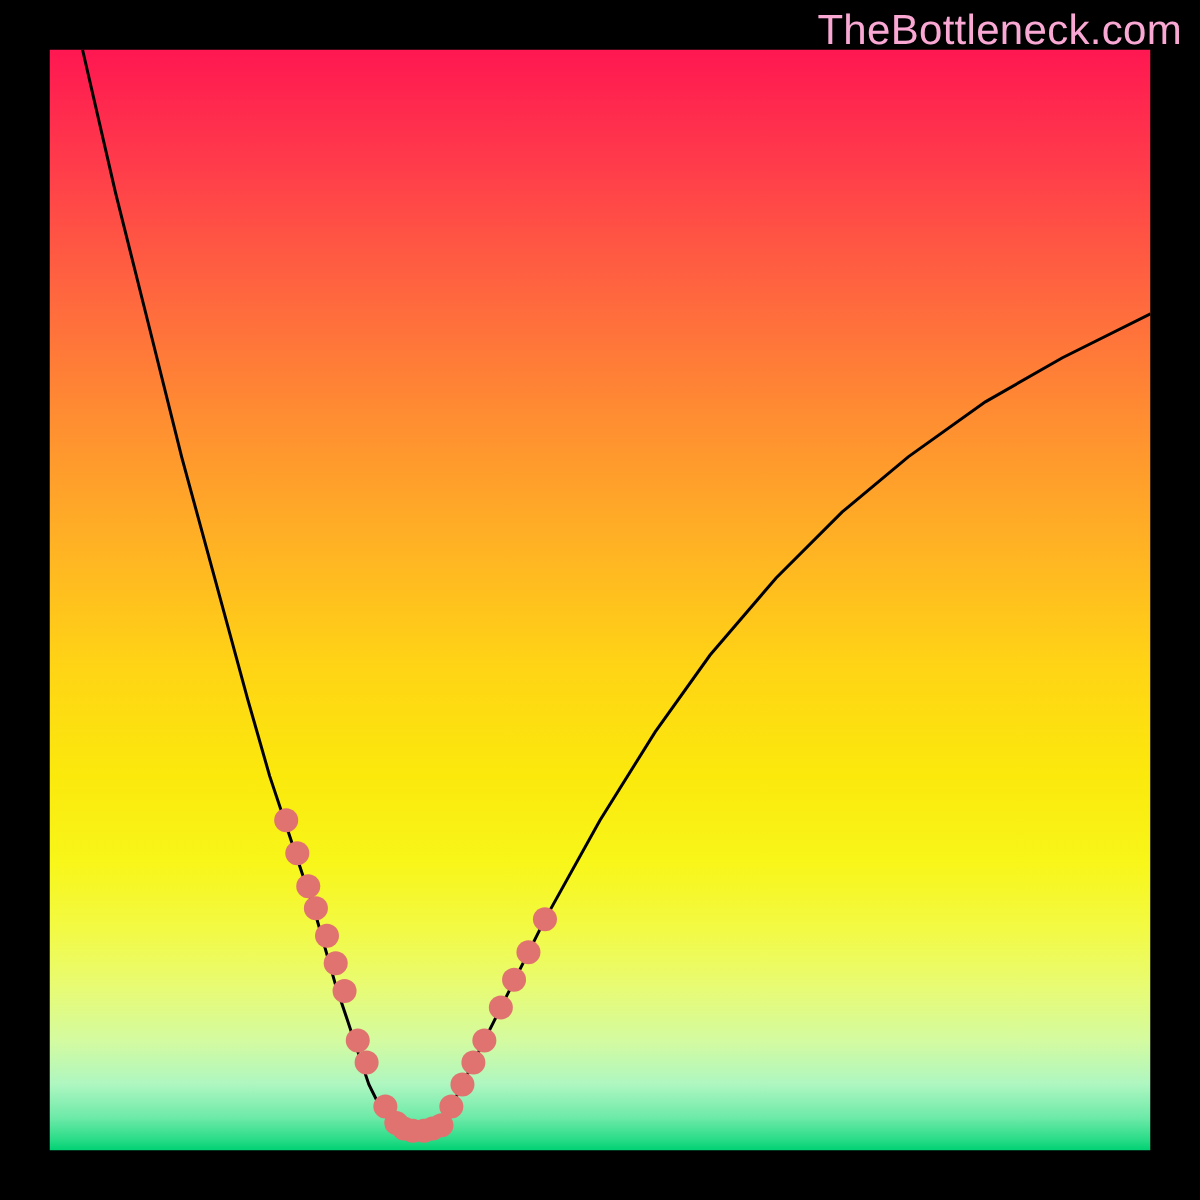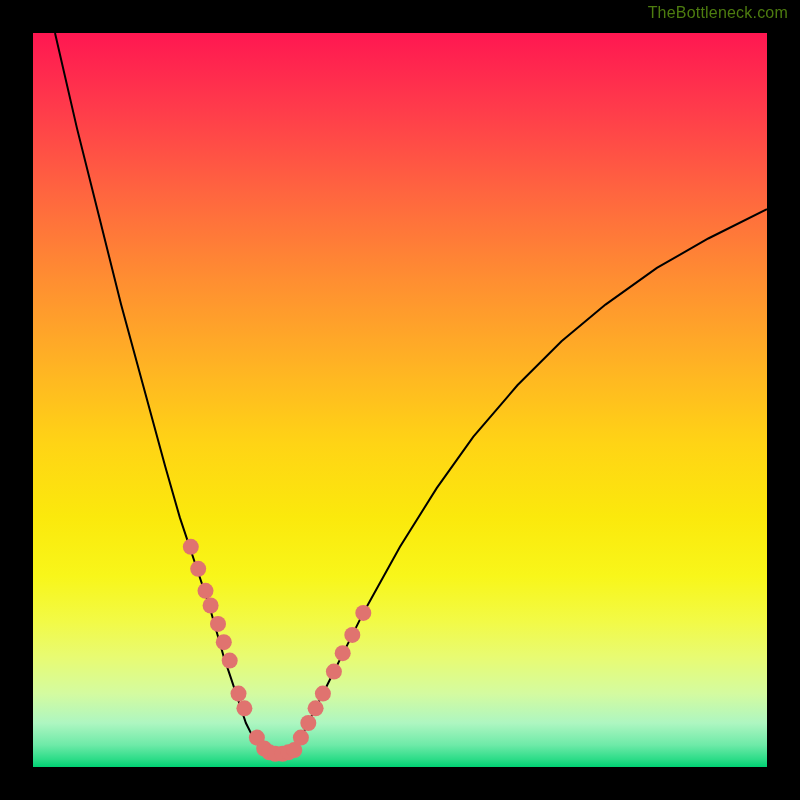--- a/index.html
+++ b/index.html
@@ -45,22 +45,22 @@
       #aef6c1 94%,
       #6eeaa8 97%,
       #2adc87 99%,
       #00d173 100%
     );
   }
   .watermark {
     position: absolute;
     top: 4px;
     right: 12px;
-    color: #4d7c0f;
-    font-size: 16px;
+    color: #f9a8d4;
+    font-size: 28px;
     font-weight: 400;
     letter-spacing: 0.2px;
     user-select: none;
   }
   svg {
     position: absolute;
     left: 0; top: 0;
     width: 734px;
     height: 734px;
     overflow: visible;

